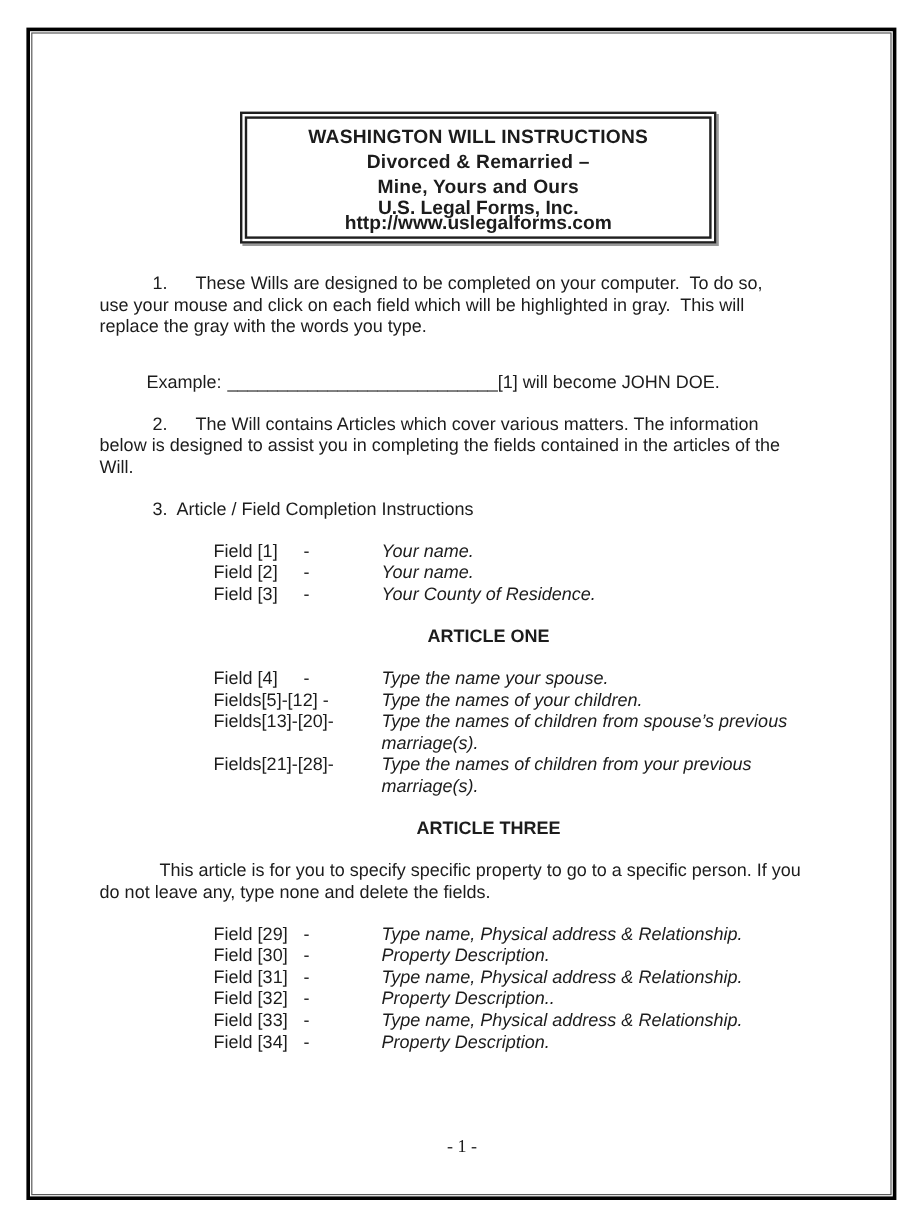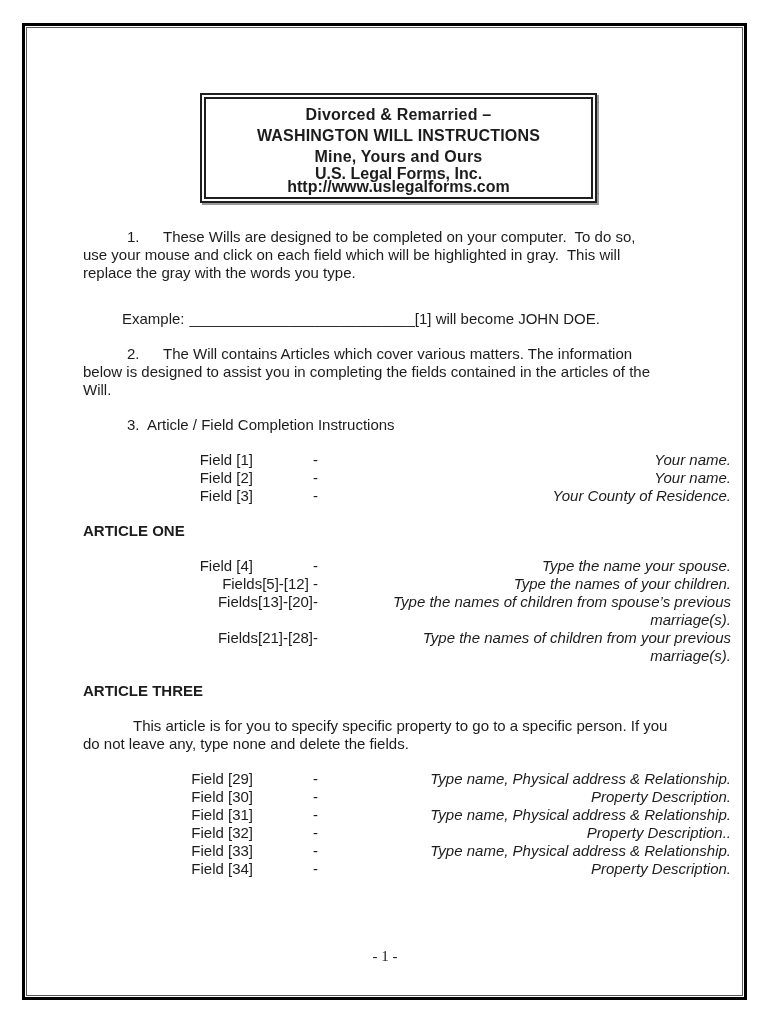--- a/index.html
+++ b/index.html
@@ -35,24 +35,24 @@
   
   .para { margin-top:17px; }
   .para-first { margin-top:25px; }
   .ptext { white-space:pre-wrap; }
   .pnum { display:inline-block; margin-left:44px; width:36px; }
   .example-line { margin-top:28px; margin-left:39px; }
   .blank-line { margin-left:5px; }
   .heading-3 { margin-top:17px; margin-left:44px; white-space:pre-wrap; }
   .indent-first { text-indent:50px; }
   .article-heading {
-    margin-top:17px; font-weight:bold; font-size:15px;
+    margin-top:17px; text-align:center; font-weight:bold; font-size:15px;
   }
   
-  .field-list { margin-top:17px; margin-left:95px;text-align:right; }
+  .field-list { margin-top:17px; margin-left:95px; }
   .frow { display:grid; grid-template-columns:75px 65px 1fr; }
   .flabel { grid-column:1; white-space:nowrap; }
   .fdash  { grid-column:2; }
   .fdesc  { grid-column:3; white-space:pre-line;font-style:italic; }
   .frow.attached .flabel { grid-column:1 / 3; }
   
   .footer {
     position:absolute; left:0; top:948px; width:770px; text-align:center;
     font-family:"Liberation Serif", serif; font-size:15px; color:#1c1c1c;
   }
@@ -61,22 +61,22 @@
 <body>
 
 <div class="page-frame">
   <div class="page-frame-inner"></div>
 </div>
 
 <div class="content">
 
   <div class="title-box">
     <div class="title-box-inner">
+      <div class="title-main">WASHINGTON WILL INSTRUCTIONS</div>
       <div class="title-main">Divorced &amp; Remarried –</div>
-      <div class="title-main">WASHINGTON WILL INSTRUCTIONS</div>
       <div class="title-main">Mine, Yours and Ours</div>
       <div class="title-small">U.S. Legal Forms, Inc.</div>
       <div class="title-small">http://www.uslegalforms.com</div>
     </div>
   </div>
 
   <p class="para para-first"><span class="pnum">1.</span><span class="ptext">These Wills are designed to be completed on your computer.  To do so,
 use your mouse and click on each field which will be highlighted in gray.  This will
 replace the gray with the words you type.</span></p>
 

